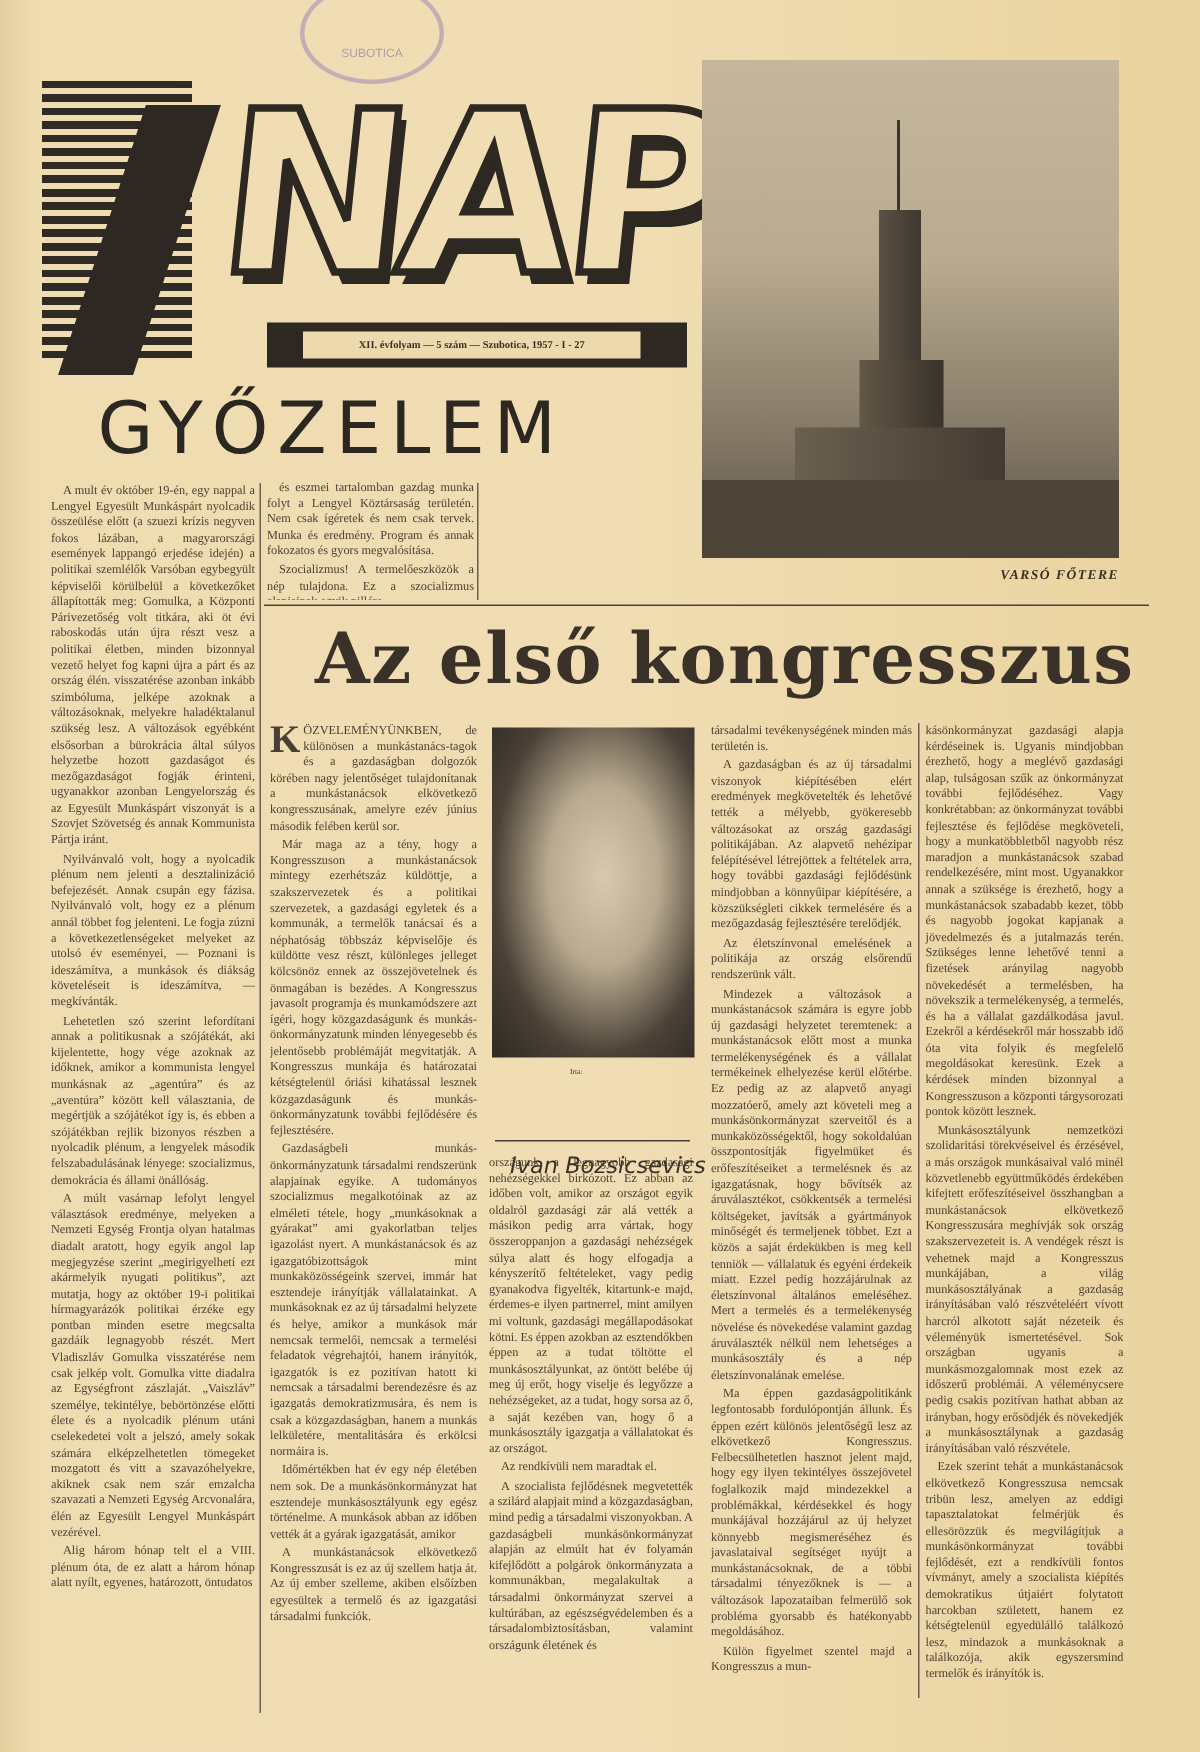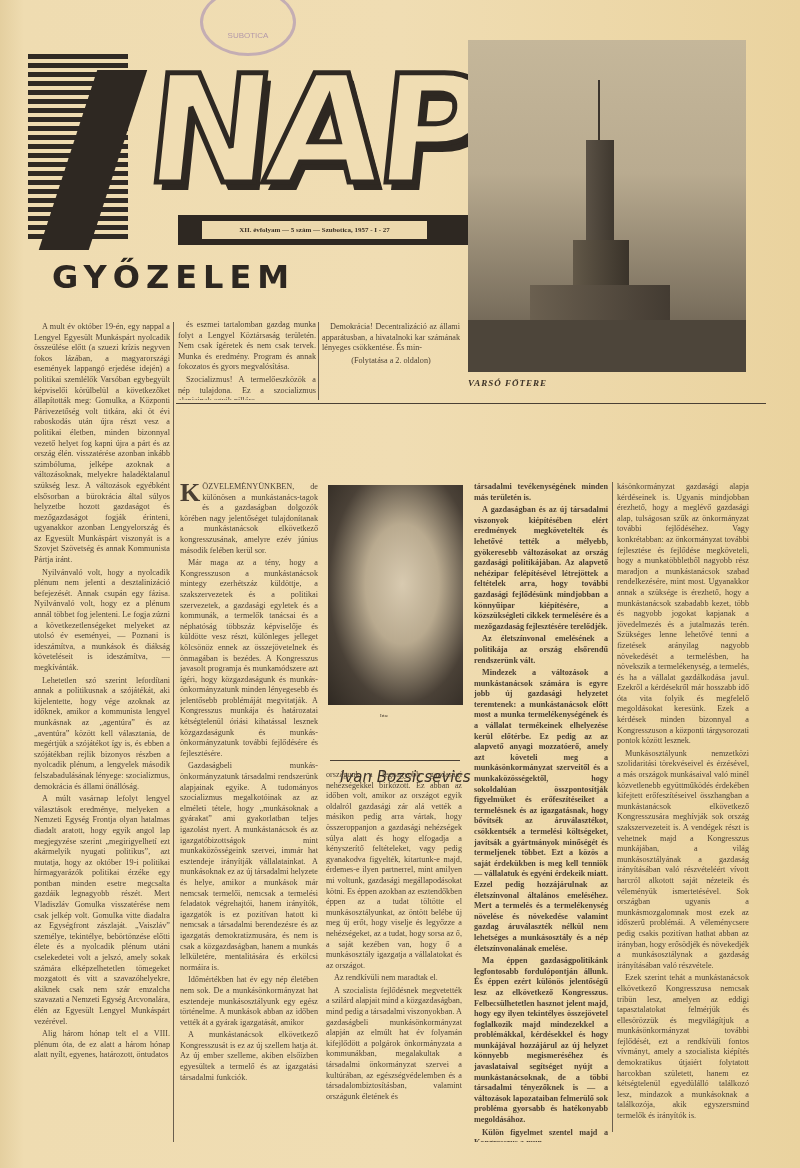--- a/index.html
+++ b/index.html
@@ -4,32 +4,32 @@
 <style>
   html,body{margin:0;padding:0;}
   body{width:800px;height:1168px;background:#ecd9ad;position:relative;overflow:hidden;font-family:"Liberation Serif",serif;color:#3a3025;}
   .page{position:absolute;inset:0;background:linear-gradient(90deg,#e4cf9f 0,#efdcb1 3%,#f0ddb3 50%,#ead39f 100%);}
   .stamp{position:absolute;left:200px;top:-12px;width:90px;height:62px;border:3px solid #a88fb5;border-radius:50%;opacity:.6;color:#8a6aa3;font-size:8px;font-family:"Liberation Sans",sans-serif;text-align:center;line-height:90px;}
   
   .mast{position:absolute;left:28px;top:50px;width:420px;height:200px;}
   .stripes{position:absolute;left:0;top:4px;width:100px;height:185px;background:repeating-linear-gradient(180deg,#302a24 0 5px,transparent 5px 9px);}
   .slash{position:absolute;left:40px;top:20px;width:50px;height:180px;background:#2e2822;transform:skewX(-18deg);}
   .nap{position:absolute;left:120px;top:0;font-family:"DejaVu Sans",sans-serif;font-weight:bold;font-size:150px;line-height:160px;color:#f0ddb3;-webkit-text-stroke:5px #2e2822;text-shadow:6px 8px 0 #2e2822;letter-spacing:-6px;transform:skewX(-6deg);}
-  .issuebar{position:absolute;left:150px;top:165px;width:280px;height:30px;background:#2e2822;padding-left:47px;}
+  .issuebar{position:absolute;left:150px;top:165px;width:280px;height:30px;background:#2e2822;}
   .issuebar span{position:absolute;left:24px;top:6px;width:225px;height:18px;background:#ecd9ad;font-size:7px;line-height:18px;text-align:center;color:#3a3025;font-weight:bold;}
-  .headline1{position:absolute;left:52px;top:258px;font-family:"DejaVu Sans",sans-serif;font-weight:bold;font-size:32px;letter-spacing:6px;color:#2d2721;}
+  .headline1{position:absolute;left:65px;top:258px;font-family:"DejaVu Sans",sans-serif;font-weight:normal;font-size:48px;letter-spacing:6px;color:#2d2721;}
   
   .photo{position:absolute;left:468px;top:40px;width:278px;height:332px;background:
     linear-gradient(180deg,#c5b79a 0%,#b9ab90 40%,#7d7260 80%,#5a5044 100%);}
   .tower{position:absolute;left:130px;top:40px;width:2px;height:60px;background:#3c352d;}
   .tower2{position:absolute;left:118px;top:100px;width:28px;height:110px;background:linear-gradient(90deg,#5a5145,#3f382f);}
   .tower3{position:absolute;left:105px;top:200px;width:56px;height:120px;background:linear-gradient(90deg,#625848,#3a332a);}
   .tower4{position:absolute;left:62px;top:245px;width:140px;height:75px;background:linear-gradient(90deg,#6b6050,#433b32);}
   .base{position:absolute;left:0;top:280px;width:278px;height:52px;background:#4d453a;}
-  .caption{position:absolute;left:468px;top:378px;width:278px;text-align:left;font-style:italic;font-weight:bold;font-size:9px;letter-spacing:1px;}
+  .caption{position:absolute;left:468px;top:378px;width:278px;text-align:right;font-style:italic;font-weight:bold;font-size:9px;letter-spacing:1px;}
   .hr{position:absolute;height:1px;background:#4a4035;}
   .vr{position:absolute;width:1px;background:#6a5e4e;}
   .col{position:absolute;font-size:8.2px;line-height:10.6px;text-align:justify;color:#4a3f33;overflow:hidden;}
   .col p{margin:0 0 2px;text-indent:8px;}
   .headline2{position:absolute;left:210px;top:412px;font-family:"DejaVu Serif",serif;font-weight:bold;font-size:47px;color:#3a3128;letter-spacing:1px;}
   .portrait{position:absolute;left:328px;top:485px;width:135px;height:220px;background:radial-gradient(ellipse at 55% 45%,#d8cab0 0,#b9aa8f 35%,#4a4137 70%,#2f2922 100%);}
   .credit{position:absolute;left:380px;top:713px;font-size:5px;}
   .name{position:absolute;left:340px;top:768px;font-style:italic;font-size:15px;font-family:"DejaVu Sans",sans-serif;color:#3a3128;}
   .dropcap{float:left;font-size:26px;line-height:22px;margin-right:2px;font-weight:bold;}
 </style>
@@ -65,47 +65,44 @@
     <p>Lehetetlen szó szerint lefordítani annak a politikusnak a szójátékát, aki kijelentette, hogy vége azoknak az időknek, amikor a kommunista lengyel munkásnak az „agentúra” és az „aventúra” között kell választania, de megértjük a szójátékot így is, és ebben a szójátékban rejlik bizonyos részben a nyolcadik plénum, a lengyelek második felszabadulásának lényege: szocializmus, demokrácia és állami önállóság.</p>
     <p>A múlt vasárnap lefolyt lengyel választások eredménye, melyeken a Nemzeti Egység Frontja olyan hatalmas diadalt aratott, hogy egyik angol lap megjegyzése szerint „megirigyelhetí ezt akármelyik nyugati politikus”, azt mutatja, hogy az október 19-i politikai hírmagyarázók politikai érzéke egy pontban minden esetre megcsalta gazdáik legnagyobb részét. Mert Vladiszláv Gomulka visszatérése nem csak jelkép volt. Gomulka vitte diadalra az Egységfront zászlaját. „Vaiszláv” személye, tekintélye, bebörtönzése előtti élete és a nyolcadik plénum utáni cselekedetei volt a jelszó, amely sokak számára elképzelhetetlen tömegeket mozgatott és vitt a szavazóhelyekre, akiknek csak nem szár emzalcha szavazati a Nemzeti Egység Arcvonalára, élén az Egyesült Lengyel Munkáspárt vezérével.</p>
     <p>Alig három hónap telt el a VIII. plénum óta, de ez alatt a három hónap alatt nyílt, egyenes, határozott, öntudatos</p>
   </div>
   <div class="vr" style="left:173px;top:322px;height:820px;"></div>
   <div class="col" style="left:178px;top:320px;width:138px;height:80px;">
     <p>és eszmei tartalomban gazdag munka folyt a Lengyel Köztársaság területén. Nem csak ígéretek és nem csak tervek. Munka és eredmény. Program és annak fokozatos és gyors megvalósítása.</p>
     <p>Szocializmus! A termelőeszközök a nép tulajdona. Ez a szocializmus alapjainak egyik pillére.</p>
   </div>
   <div class="vr" style="left:318px;top:322px;height:78px;"></div>
-  <div class="col" style="left:322px;top:322px;width:138px;height:80px;">
-    <p>Demokrácia! Decentralizáció az állami apparátusban, a hivatalnoki kar számának lényeges csökkentése. És min-</p>
-    <p style="text-align:center;text-indent:0">(Folytatása a 2. oldalon)</p>
-  </div>
   <div class="hr" style="left:176px;top:403px;width:590px;"></div>
 
+  <div class="headline2">Az első kongresszus</div>
 
   <div class="col" style="left:180px;top:482px;width:138px;height:660px;">
     <p style="text-indent:0"><span class="dropcap">K</span><span>ÖZVELEMÉNYÜNKBEN, de különösen a munkástanács-tagok és a gazdaságban dolgozók körében nagy jelentőséget tulajdonítanak a munkástanácsok elkövetkező kongresszusának, amelyre ezév június második felében kerül sor.</span></p>
     <p>Már maga az a tény, hogy a Kongresszuson a munkástanácsok mintegy ezerhétszáz küldöttje, a szakszervezetek és a politikai szervezetek, a gazdasági egyletek és a kommunák, a termelők tanácsai és a néphatóság többszáz képviselője és küldötte vesz részt, különleges jelleget kölcsönöz ennek az összejövetelnek és önmagában is bezédes. A Kongresszus javasolt programja és munkamódszere azt ígéri, hogy közgazdaságunk és munkás-önkormányzatunk minden lényegesebb és jelentősebb problémáját megvitatják. A Kongresszus munkája és határozatai kétségtelenül óriási kihatással lesznek közgazdaságunk és munkás-önkormányzatunk további fejlődésére és fejlesztésére.</p>
     <p>Gazdaságbeli munkás-önkormányzatunk társadalmi rendszerünk alapjainak egyike. A tudományos szocializmus megalkotóinak az az elméleti tétele, hogy „munkásoknak a gyárakat” ami gyakorlatban teljes igazolást nyert. A munkástanácsok és az igazgatóbizottságok mint munkaközösségeink szervei, immár hat esztendeje irányítják vállalatainkat. A munkásoknak ez az új társadalmi helyzete és helye, amikor a munkások már nemcsak termelői, nemcsak a termelési feladatok végrehajtói, hanem irányítók, igazgatók is ez pozitívan hatott ki nemcsak a társadalmi berendezésre és az igazgatás demokratizmusára, és nem is csak a közgazdaságban, hanem a munkás lelkületére, mentalitására és erkölcsi normáira is.</p>
     <p>Időmértékben hat év egy nép életében nem sok. De a munkásönkormányzat hat esztendeje munkásosztályunk egy egész történelme. A munkások abban az időben vették át a gyárak igazgatását, amikor</p>
     <p>A munkástanácsok elkövetkező Kongresszusát is ez az új szellem hatja át. Az új ember szelleme, akiben elsőízben egyesültek a termelő és az igazgatási társadalmi funkciók.</p>
   </div>
 
   <div class="portrait"></div>
   <div class="credit">Irta:</div>
   <div class="name">Ivan Bozsicsevics</div>
   <div class="hr" style="left:330px;top:760px;width:130px;"></div>
 
   <div class="col" style="left:326px;top:770px;width:136px;height:372px;">
     <p style="text-indent:0">országunk a legnagyobb gazdasági nehézségekkel birkózott. Ez abban az időben volt, amikor az országot egyik oldalról gazdasági zár alá vették a másikon pedig arra vártak, hogy összeroppanjon a gazdasági nehézségek súlya alatt és hogy elfogadja a kényszerítő feltételeket, vagy pedig gyanakodva figyelték, kitartunk-e majd, érdemes-e ilyen partnerrel, mint amilyen mi voltunk, gazdasági megállapodásokat kötni. Es éppen azokban az esztendőkben éppen az a tudat töltötte el munkásosztályunkat, az öntött belébe új meg új erőt, hogy viselje és legyőzze a nehézségeket, az a tudat, hogy sorsa az ő, a saját kezében van, hogy ő a munkásosztály igazgatja a vállalatokat és az országot.</p>
     <p>Az rendkívüli nem maradtak el.</p>
     <p>A szocialista fejlődésnek megvetették a szilárd alapjait mind a közgazdaságban, mind pedig a társadalmi viszonyokban. A gazdaságbeli munkásönkormányzat alapján az elmúlt hat év folyamán kifejlődött a polgárok önkormányzata a kommunákban, megalakultak a társadalmi önkormányzat szervei a kultúrában, az egészségvédelemben és a társadalombiztosításban, valamint országunk életének és</p>
   </div>
 
-  <div class="col" style="left:474px;top:482px;width:134px;height:660px;font-weight:bold;">
+  <div class="col" style="left:474px;top:482px;width:134px;height:660px;">
     <p style="text-indent:0">társadalmi tevékenységének minden más területén is.</p>
     <p>A gazdaságban és az új társadalmi viszonyok kiépítésében elért eredmények megkövetelték és lehetővé tették a mélyebb, gyökeresebb változásokat az ország gazdasági politikájában. Az alapvető nehézipar felépítésével létrejöttek a feltételek arra, hogy további gazdasági fejlődésünk mindjobban a könnyűipar kiépítésére, a közszükségleti cikkek termelésére és a mezőgazdaság fejlesztésére terelődjék.</p>
     <p>Az életszínvonal emelésének a politikája az ország elsőrendű rendszerünk vált.</p>
     <p>Mindezek a változások a munkástanácsok számára is egyre jobb új gazdasági helyzetet teremtenek: a munkástanácsok előtt most a munka termelékenységének és a vállalat termékeinek elhelyezése kerül előtérbe. Ez pedig az az alapvető anyagi mozzatóerő, amely azt követeli meg a munkásönkormányzat szerveitől és a munkaközösségektől, hogy sokoldalúan összpontosítják figyelmüket és erőfeszítéseiket a termelésnek és az igazgatásnak, hogy bővítsék az áruválasztékot, csökkentsék a termelési költségeket, javítsák a gyártmányok minőségét és termeljenek többet. Ezt a közös a saját érdekükben is meg kell tenniök — vállalatuk és egyéni érdekeik miatt. Ezzel pedig hozzájárulnak az életszínvonal általános emeléséhez. Mert a termelés és a termelékenység növelése és növekedése valamint gazdag áruválaszték nélkül nem lehetséges a munkásosztály és a nép életszínvonalának emelése.</p>
     <p>Ma éppen gazdaságpolitikánk legfontosabb fordulópontján állunk. És éppen ezért különös jelentőségű lesz az elkövetkező Kongresszus. Felbecsülhetetlen hasznot jelent majd, hogy egy ilyen tekintélyes összejövetel foglalkozik majd mindezekkel a problémákkal, kérdésekkel és hogy munkájával hozzájárul az új helyzet könnyebb megismeréséhez és javaslataival segítséget nyújt a munkástanácsoknak, de a többi társadalmi tényezőknek is — a változások lapozataiban felmerülő sok probléma gyorsabb és hatékonyabb megoldásához.</p>
     <p>Külön figyelmet szentel majd a Kongresszus a mun-</p>
   </div>
   <div class="vr" style="left:612px;top:482px;height:650px;"></div>
   <div class="col" style="left:617px;top:482px;width:132px;height:660px;">
     <p style="text-indent:0">kásönkormányzat gazdasági alapja kérdéseinek is. Ugyanis mindjobban érezhető, hogy a meglévő gazdasági alap, tulságosan szűk az önkormányzat további fejlődéséhez. Vagy konkrétabban: az önkormányzat további fejlesztése és fejlődése megköveteli, hogy a munkatöbbletből nagyobb rész maradjon a munkástanácsok szabad rendelkezésére, mint most. Ugyanakkor annak a szüksége is érezhető, hogy a munkástanácsok szabadabb kezet, több és nagyobb jogokat kapjanak a jövedelmezés és a jutalmazás terén. Szükséges lenne lehetővé tenni a fizetések arányilag nagyobb növekedését a termelésben, ha növekszik a termelékenység, a termelés, és ha a vállalat gazdálkodása javul. Ezekről a kérdésekről már hosszabb idő óta vita folyik és megfelelő megoldásokat keresünk. Ezek a kérdések minden bizonnyal a Kongresszuson a központi tárgysorozati pontok között lesznek.</p>

